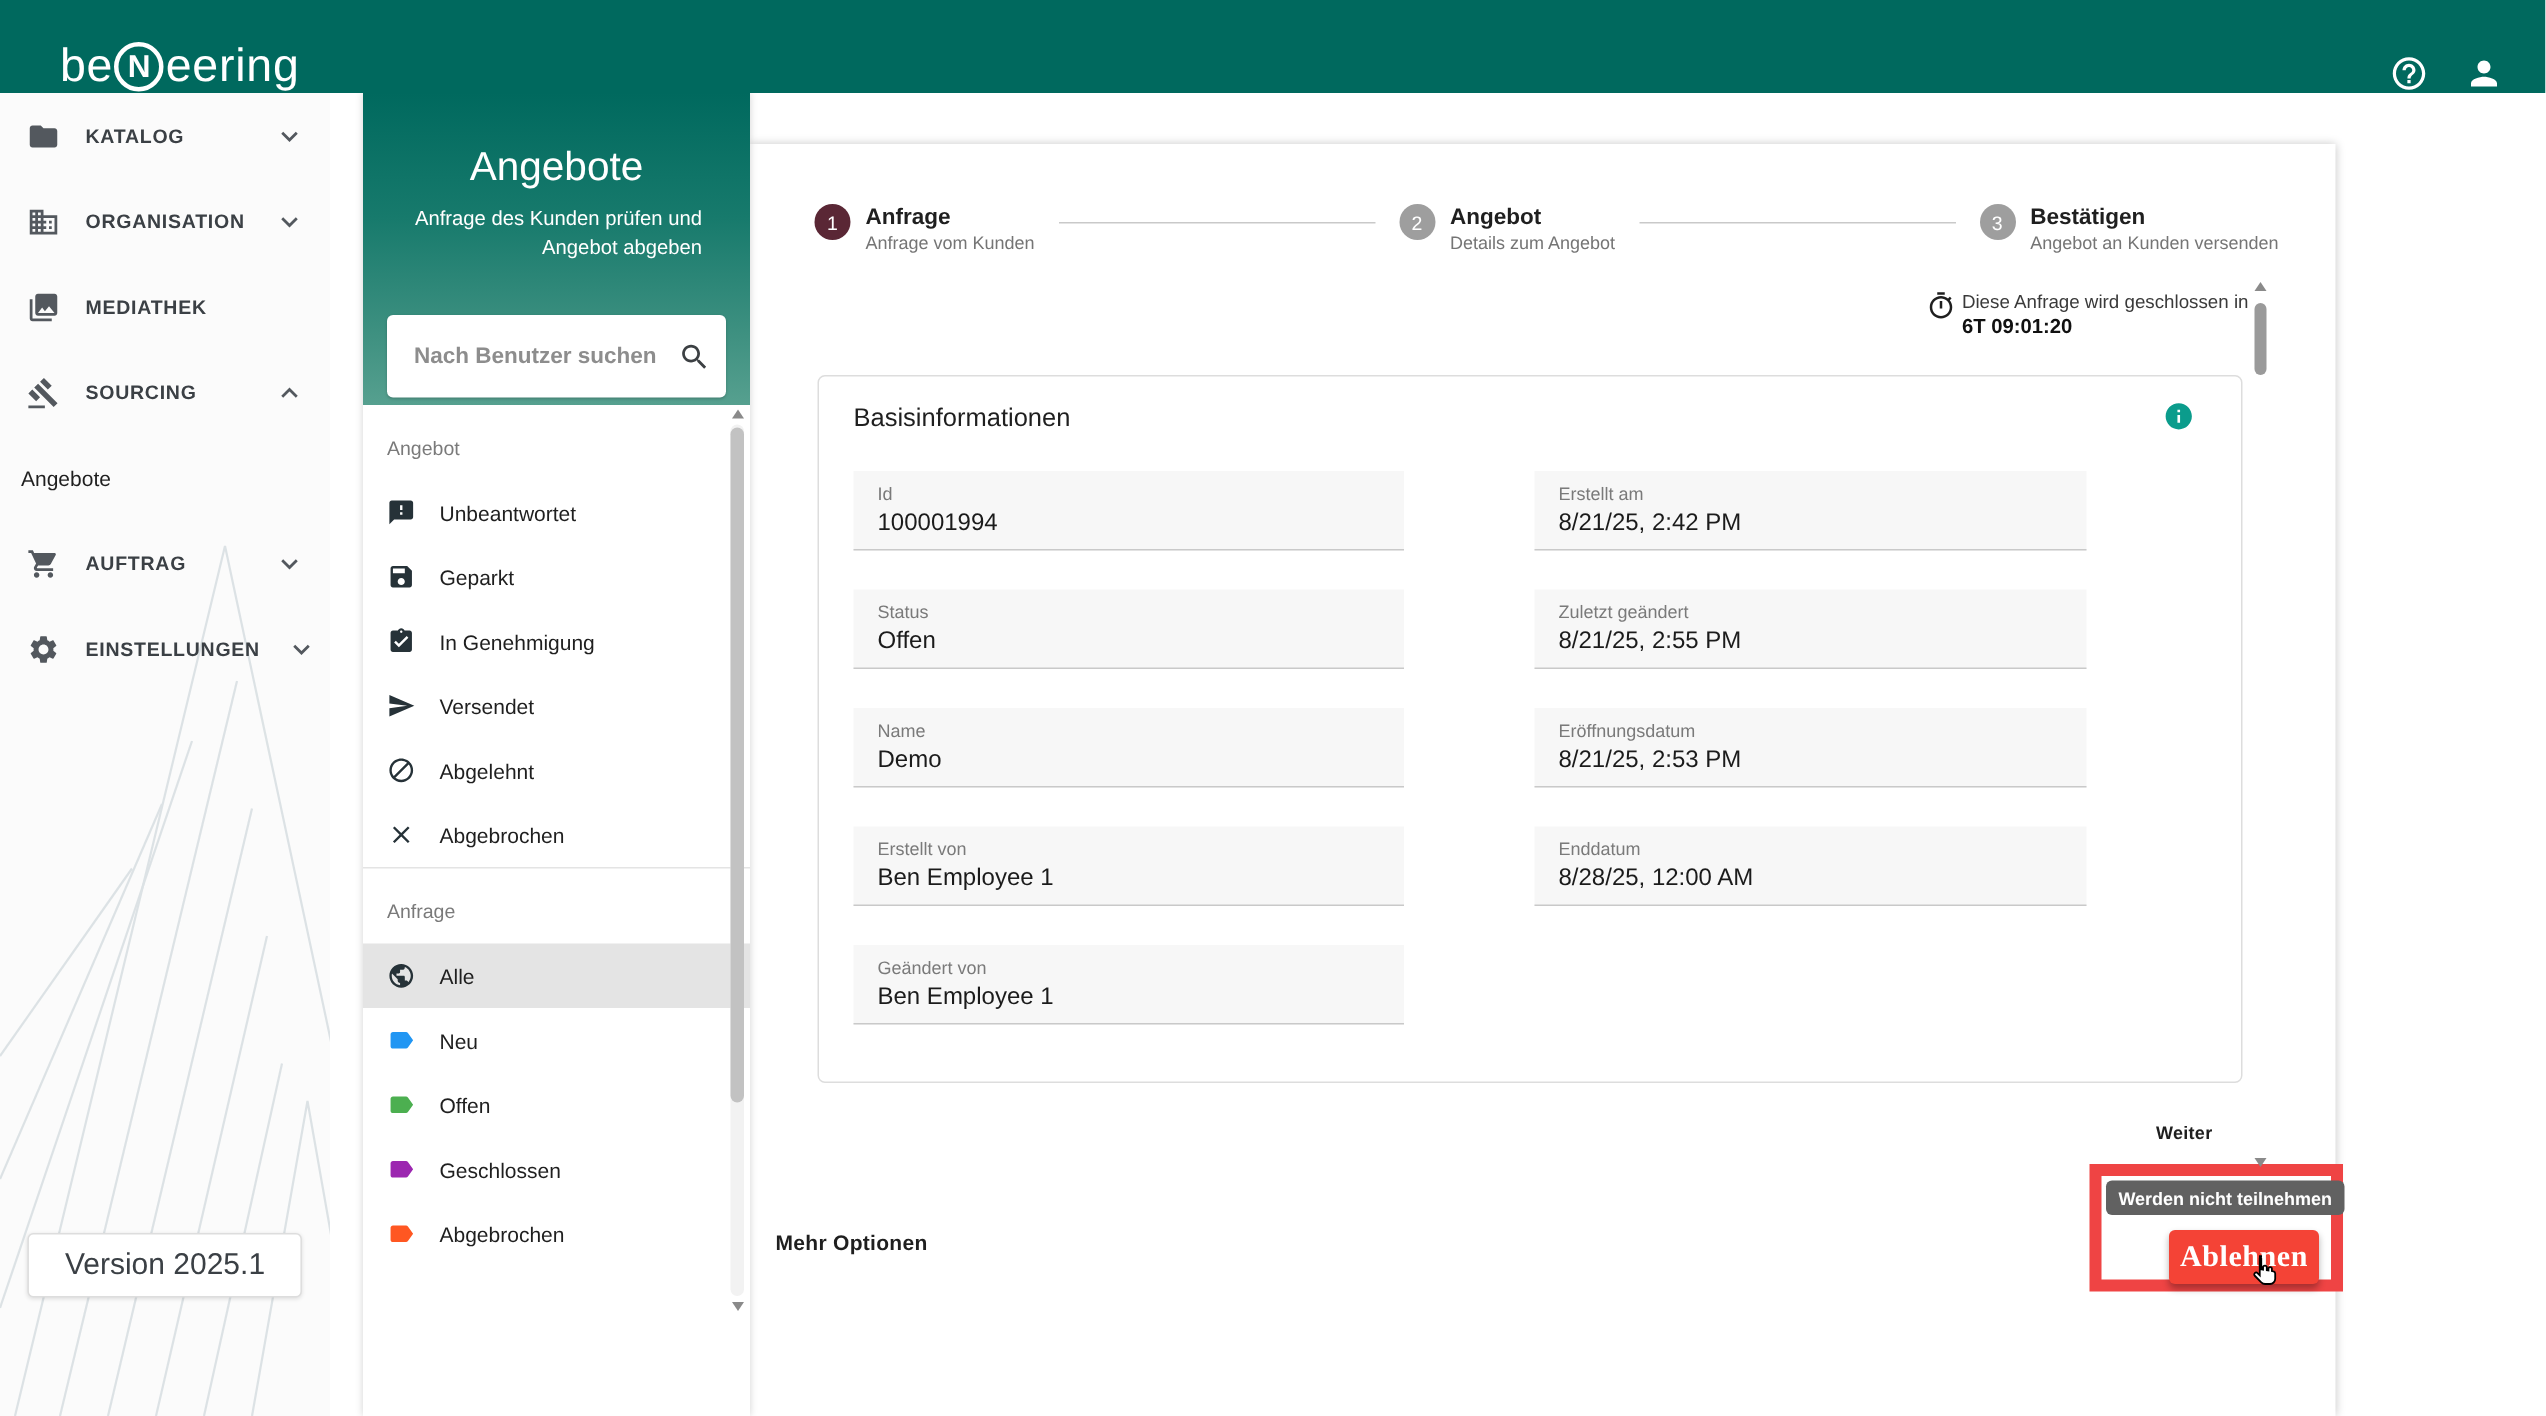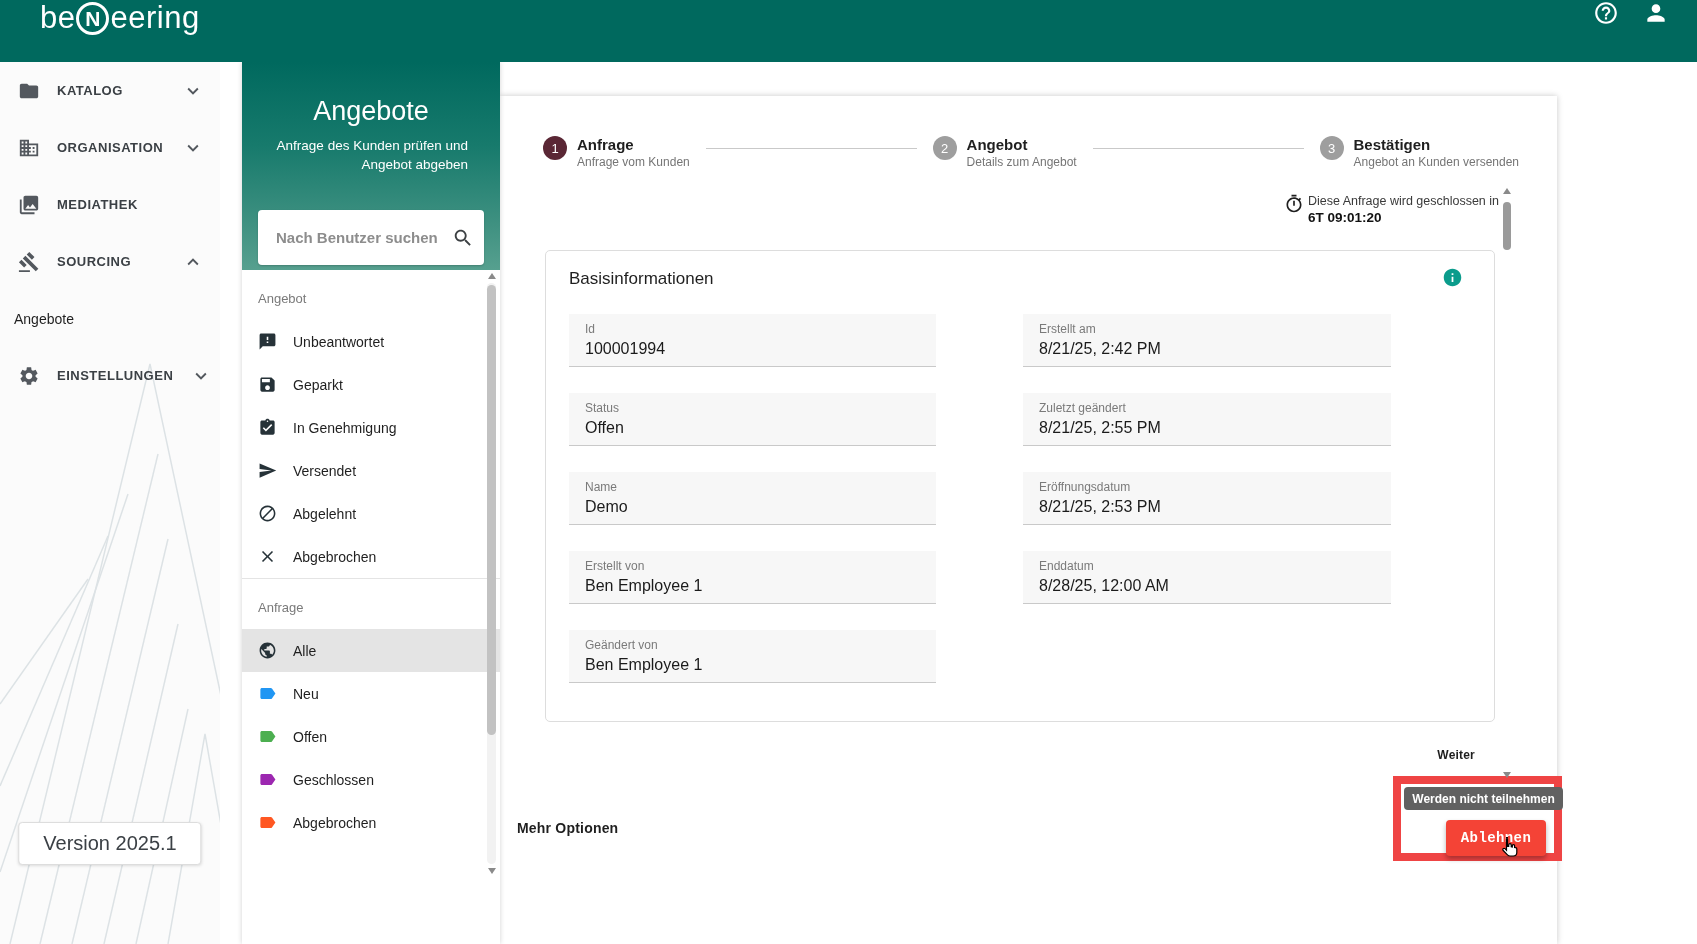--- a/index.html
+++ b/index.html
@@ -4,21 +4,21 @@
 <style>
   * { box-sizing: border-box; margin: 0; padding: 0; }
   body {
     width: 1697px; height: 944px; position: relative; overflow: hidden;
     background: #ffffff; font-family: "Liberation Sans", sans-serif; color: #212121;
   }
 
   
   .topbar {
     position: absolute; left: 0; top: 0; width: 100%; height: 62px;
-    background: #00695e; display: flex; align-items: flex-start; justify-content: space-between;
+    background: #00695e; display: flex; align-items: flex-end; justify-content: space-between;
     padding: 0 28px 0 40px; z-index: 10;
   }
   .brand { display: flex; align-items: center; color: #fff; font-size: 31px; letter-spacing: .5px; }
   .n-circle {
     display: inline-flex; align-items: center; justify-content: center;
     width: 33px; height: 33px; border: 3px solid #fff; border-radius: 50%;
     margin: 0 1px; font-size: 21px; font-weight: 700; line-height: 1;
   }
   .topbar-icons { display: flex; align-items: center; gap: 24px; }
   .icon-btn { width: 26px; height: 26px; cursor: pointer; }
@@ -100,21 +100,21 @@
 
   .weiter-btn { position: absolute; top: 646px; right: 74px; background: none; border: none; font-family: inherit;
     font-size: 12px; font-weight: 700; color: #1f1f1f; cursor: pointer; letter-spacing: .2px; padding: 6px 8px; }
   .more-btn { position: absolute; left: 9px; top: 716px; background: none; border: none; font-family: inherit;
     font-size: 14px; font-weight: 700; color: #1f1f1f; cursor: pointer; padding: 8px; letter-spacing: .2px; }
 
   .annotation { position: absolute; left: 893px; top: 680px; width: 169px; height: 85px; border: 8px solid #ef4444; }
   .tooltip { position: absolute; left: 3px; top: 3px; width: 159px; height: 23px; background: #616161; border-radius: 4px;
     color: #fff; font-size: 12px; font-weight: 700; display: flex; align-items: center; justify-content: center; white-space: nowrap; }
   .decline-btn { position: absolute; right: 8px; top: 36px; width: 100px; height: 36px; background: #f44336; border: none;
-    border-radius: 4px; color: #fff; font-family: Liberation Mono, monospace; font-size: 14px; font-weight: 700; letter-spacing: .4px;
+    border-radius: 4px; color: #fff; font-family: Liberation Serif, serif; font-size: 20px; font-weight: 700; letter-spacing: .4px;
     cursor: pointer; box-shadow: 0 3px 5px rgba(0,0,0,.3); }
   .cursor-icon { position: absolute; left: 96px; top: 51px; width: 24px; height: 24px; pointer-events: none; }
 
   .main-scroll { position: absolute; left: 1002px; top: 92px; width: 10px; height: 590px; }
   .main-scroll .thumb { position: absolute; left: 1px; top: 14px; width: 8px; height: 48px; background: #9a9a9a; border-radius: 4px; }
 </style>
 </head>
 <body>
 
 <header class="topbar">
@@ -200,20 +200,33 @@
       <svg viewBox="0 0 24 24">
           <path d="M12 8l-6 6 1.41 1.41L12 10.83l4.59 4.58L18 14l-6-6z"></path>
         </svg>
     </span>
   </div>
 
   <div class="nav-sub">
     <span>Angebote</span>
   </div>
 
+  <div class="nav-item">
+    <span class="nav-icon">
+      <svg viewBox="0 0 24 24">
+          <path d="M7 18c-1.1 0-1.99.9-1.99 2S5.9 22 7 22s2-.9 2-2-.9-2-2-2zM1 2v2h2l3.6 7.59-1.35 2.45c-.16.28-.25.61-.25.96 0 1.1.9 2 2 2h12v-2H7.42c-.14 0-.25-.11-.25-.25l.03-.12.9-1.63h7.45c.75 0 1.41-.41 1.75-1.03l3.58-6.49c.08-.14.12-.31.12-.48 0-.55-.45-1-1-1H5.21l-.94-2H1zm16 16c-1.1 0-1.99.9-1.99 2s.89 2 1.99 2 2-.9 2-2-.9-2-2-2z"></path>
+        </svg>
+    </span>
+    <span class="nav-label">AUFTRAG</span>
+    <span class="nav-chevron">
+      <svg viewBox="0 0 24 24">
+          <path d="M16.59 8.59 12 13.17 7.41 8.59 6 10l6 6 6-6z"></path>
+        </svg>
+    </span>
+  </div>
 
   <div class="nav-item">
     <span class="nav-icon">
       <svg viewBox="0 0 24 24">
           <path d="M19.14 12.94c.04-.3.06-.61.06-.94 0-.32-.02-.64-.07-.94l2.03-1.58c.18-.14.23-.41.12-.61l-1.92-3.32c-.12-.22-.37-.29-.59-.22l-2.39.96c-.5-.38-1.03-.7-1.62-.94l-.36-2.54c-.04-.24-.24-.41-.48-.41h-3.84c-.24 0-.43.17-.47.41l-.36 2.54c-.59.24-1.13.57-1.62.94l-2.39-.96c-.22-.08-.47 0-.59.22L2.74 8.87c-.12.21-.08.47.12.61l2.03 1.58c-.05.3-.09.63-.09.94s.02.64.07.94l-2.03 1.58c-.18.14-.23.41-.12.61l1.92 3.32c.12.22.37.29.59.22l2.39-.96c.5.38 1.03.7 1.62.94l.36 2.54c.05.24.24.41.48.41h3.84c.24 0 .44-.17.47-.41l.36-2.54c.59-.24 1.13-.56 1.62-.94l2.39.96c.22.08.47 0 .59-.22l1.92-3.32c.12-.22.07-.47-.12-.61l-2.01-1.58zM12 15.6c-1.98 0-3.6-1.62-3.6-3.6s1.62-3.6 3.6-3.6 3.6 1.62 3.6 3.6-1.62 3.6-3.6 3.6z"></path>
         </svg>
     </span>
     <span class="nav-label">EINSTELLUNGEN</span>
     <span class="nav-chevron">
       <svg viewBox="0 0 24 24">

